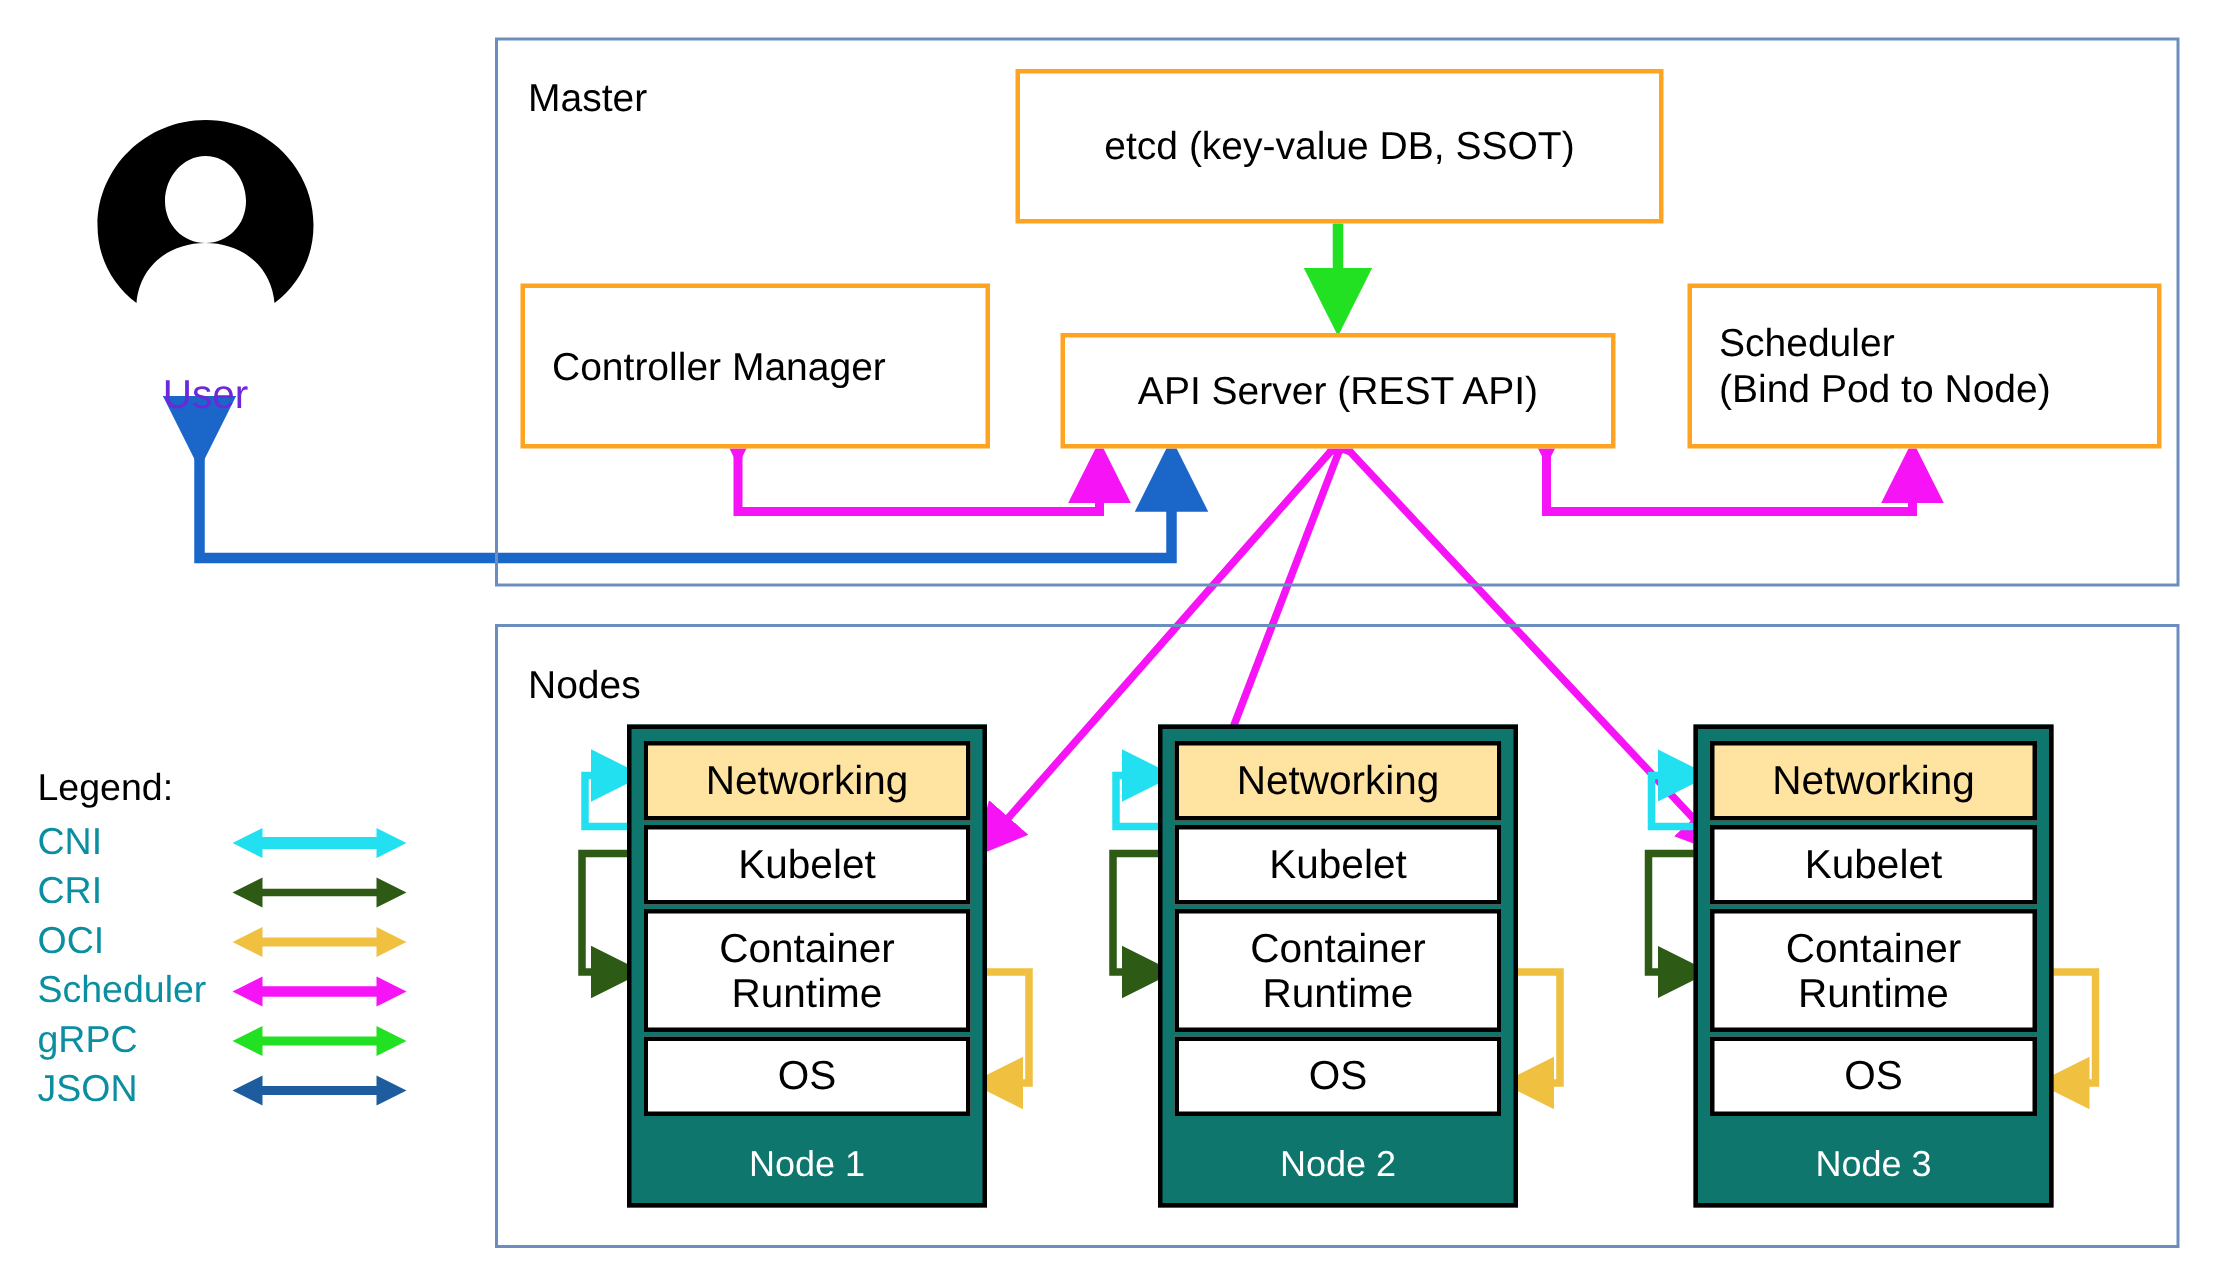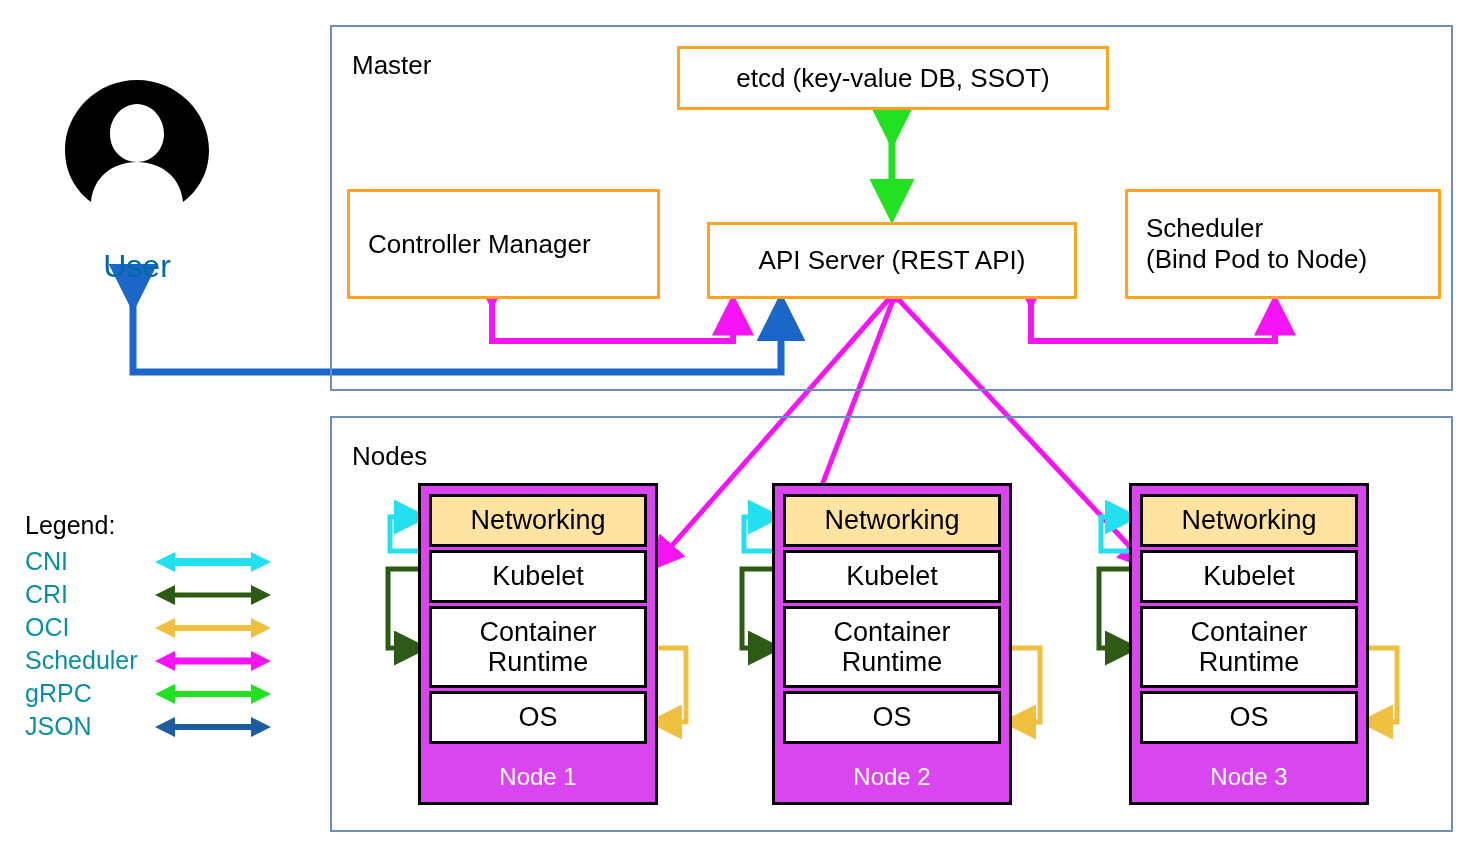--- a/index.html
+++ b/index.html
@@ -49,30 +49,30 @@
     color: #000000;
     font-size: 26px;
     line-height: 1.18;
   }
   .mbox .ln { display: block; white-space: nowrap; }
 
   
   .user-wrap { position: absolute; }
   .user-label {
     position: absolute;
-    font-size: 32px;
-    color: #0369a1;
+    font-size: 27px;
+    color: #6d28d9;
     white-space: nowrap;
     text-align: center;
   }
 
   
   .node {
     position: absolute;
-    background: #d946ef;
+    background: #0f766e;
     border: 3px solid #000000;
     box-sizing: border-box;
   }
   .node-row {
     position: absolute;
     left: 8px;
     right: 8px;
     background: #ffffff;
     border: 3px solid #000000;
     box-sizing: border-box;
@@ -209,21 +209,21 @@
     <svg width="148" height="142" viewBox="0 0 148 142">
       <path d="M74,2 C34,2 2,34 2,72 C2,94 12,112 28,124 C30,100 49,84 74,84 C99,84 118,100 120,124 C136,112 146,94 146,72 C146,34 114,2 74,2 Z
                M74,26 C89,26 101,40 101,56 C101,72 89,84 74,84 C59,84 47,72 47,56 C47,40 59,26 74,26 Z" fill="#000000" fill-rule="evenodd"></path>
     </svg>
   </div>
   <div class="user-label" style="left:63px; top:248px; width:148px;">User</div>
 
   <div class="panel" style="left:330px; top:25px; width:1123px; height:366px;"></div>
   <div class="panel-title" style="left:352px; top:52px;">Master</div>
 
-  <div class="mbox" style="left:677px; top:46px; width:432px; height:64px;">
+  <div class="mbox" style="left:677px; top:46px; width:432px; height:103px;">
     <span class="ln">etcd (key-value DB, SSOT)</span>
   </div>
 
   <div class="mbox" style="left:347px; top:189px; width:313px; height:110px; align-items:flex-start; padding-left:18px;">
     <span class="ln">Controller Manager</span>
   </div>
 
   <div class="mbox" style="left:707px; top:222px; width:370px; height:77px;">
     <span class="ln">API Server (REST API)</span>
   </div>

